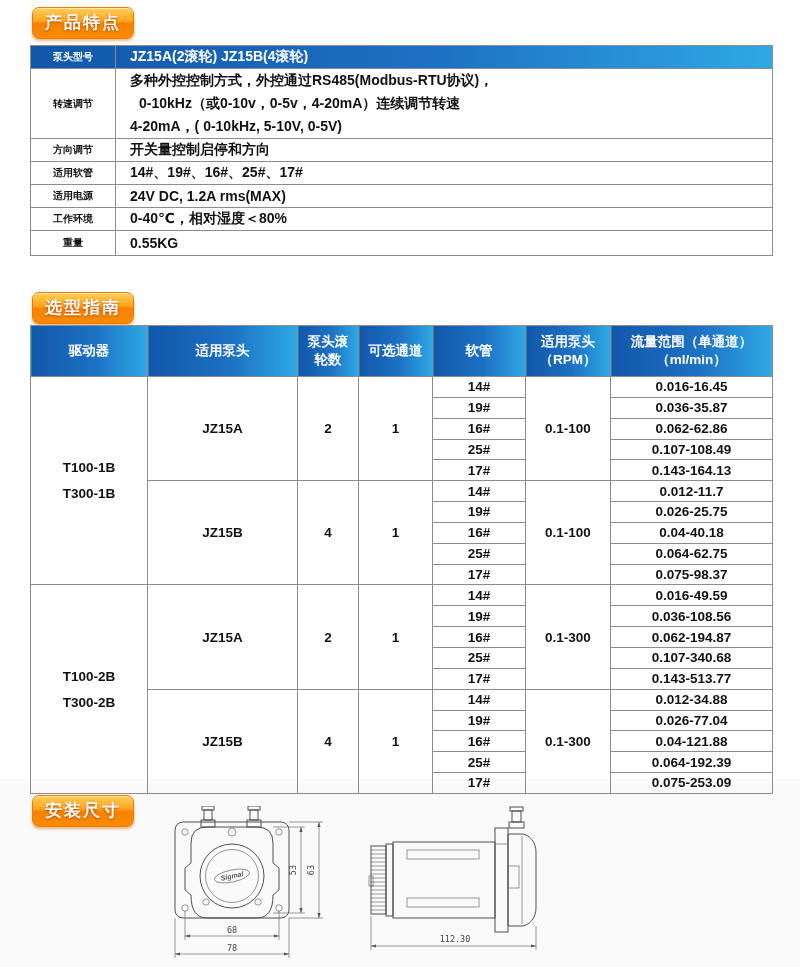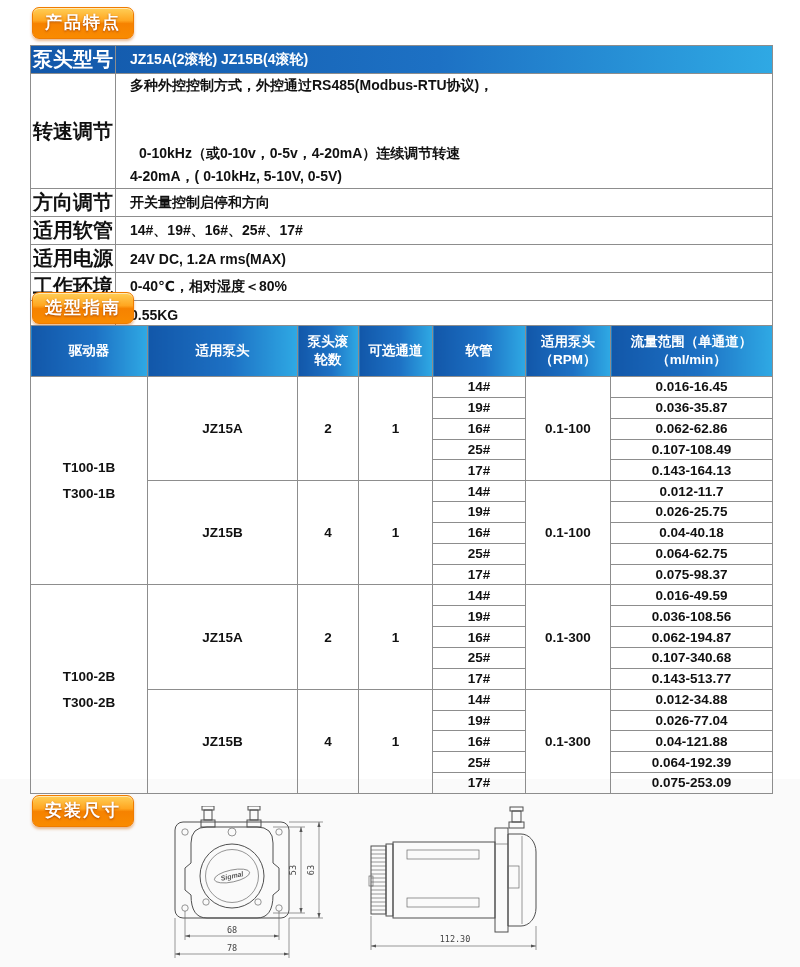--- a/index.html
+++ b/index.html
@@ -12,26 +12,26 @@
          background:linear-gradient(180deg,#ffcf57 0%,#ffa620 42%,#f68200 52%,#f98b00 100%);
          border:1px solid #ef7c00;color:#fff;font-weight:bold;font-size:17px;letter-spacing:2px;
          box-shadow:0 2px 3px rgba(205,95,0,.45), inset 0 1px 0 rgba(255,255,255,.55);
          text-shadow:0 1px 2px rgba(160,60,0,.85);}
 
   table{border-collapse:collapse;table-layout:fixed;}
   td,th{border:1px solid #8d8d8d;overflow:hidden;}
 
   
   .features-table{position:absolute;left:30px;top:45px;width:742px;}
-  .features-table th{font-size:20px;font-weight:bold;text-align:center;padding:0 2px;}
+  .features-table th{font-size:10px;font-weight:bold;text-align:center;padding:0 2px;}
   .features-table td{font-size:14px;font-weight:bold;text-align:left;padding:0 8px 0 14px;}
   .features-table tr.hdr{height:23px;background:linear-gradient(90deg,#1257a9 0%,#1d71c4 55%,#2fa9e4 100%);}
   .features-table tr.hdr th,.features-table tr.hdr td{color:#fff;border-color:#8d8d8d;}
   .ft-lines div{line-height:23px;}
-  .ft-lines .indent{padding-left:9px;margin-top:45px;}
+  .ft-lines .indent{padding-left:9px;}
 
   
   .sel-table{position:absolute;left:30px;top:325px;width:742px;}
   .sel-table th{background:linear-gradient(90deg,#1257a9 0%,#1d71c4 55%,#2fa9e4 100%);
                 color:#fff;font-size:13.5px;font-weight:bold;text-align:center;
                 white-space:pre-line;line-height:1.35;height:48px;}
   .sel-table td{font-size:13.5px;font-weight:bold;text-align:center;height:19.85px;padding:0;}
   .driver-cell div{line-height:17px;}
   .driver-cell div + div{margin-top:9px;}
 

